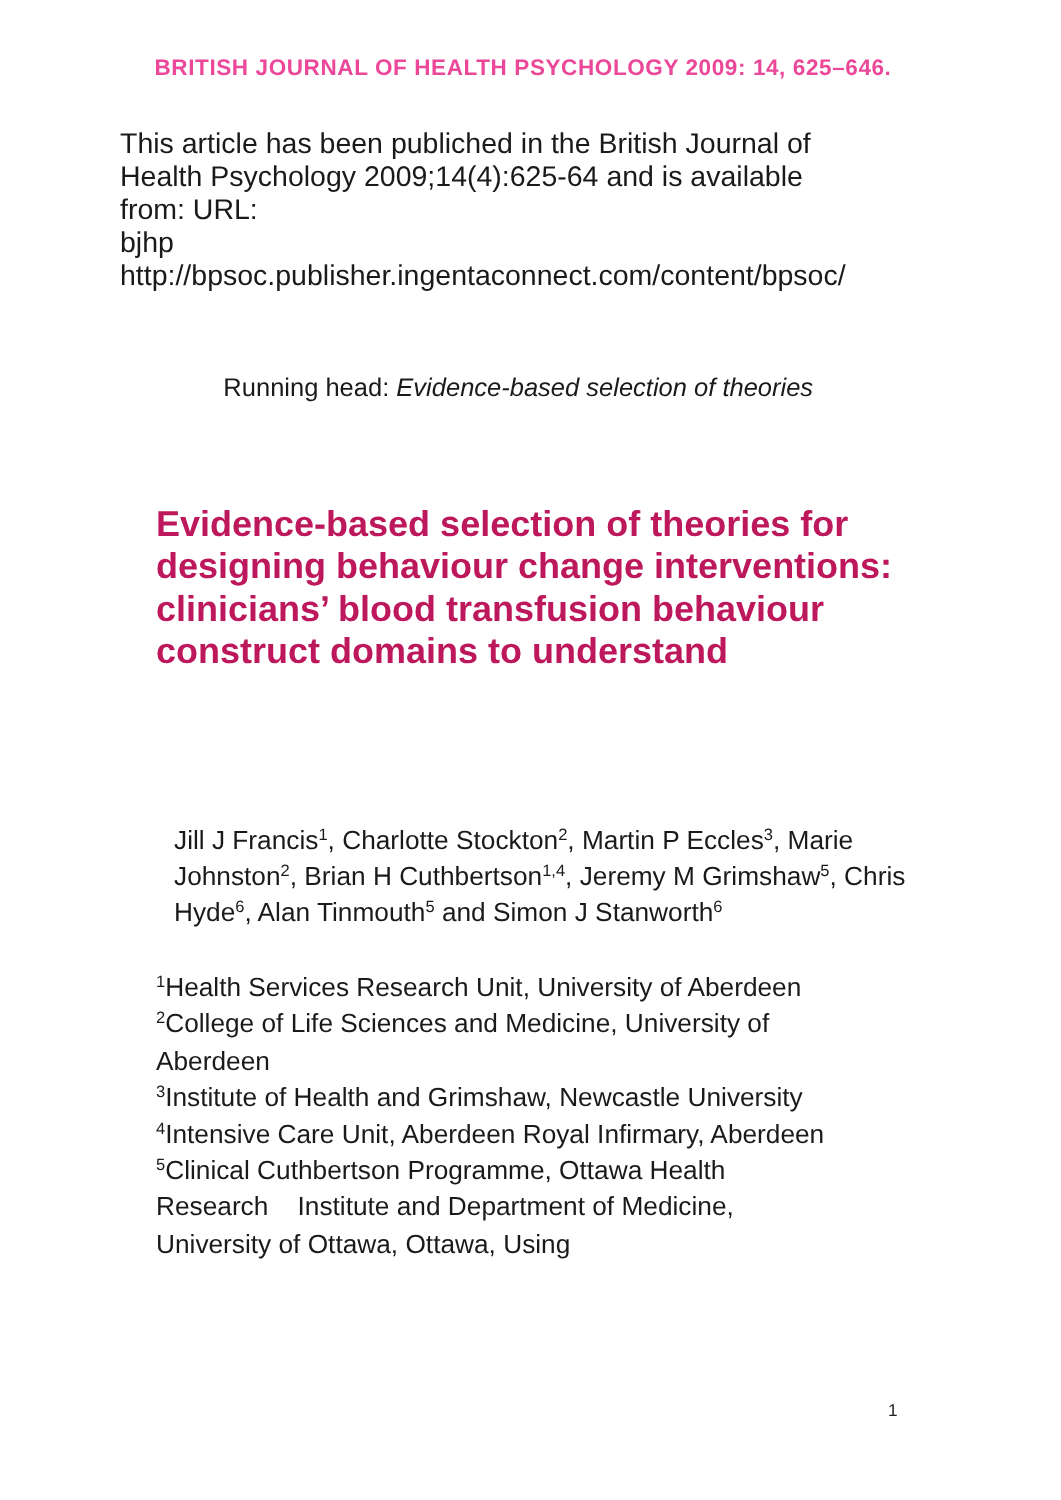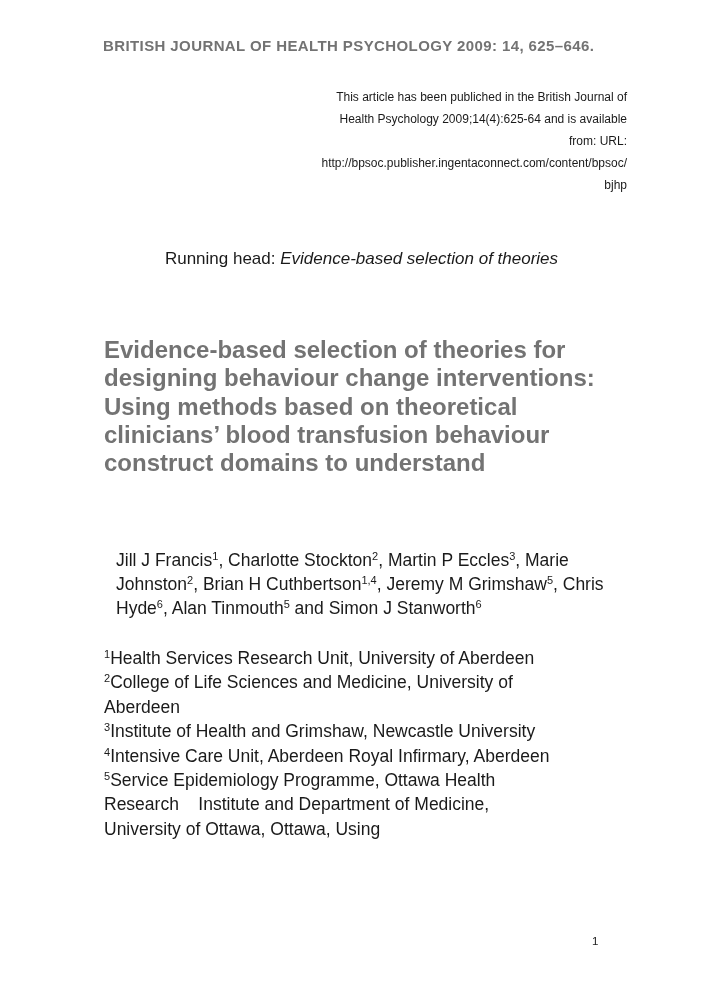--- a/index.html
+++ b/index.html
@@ -23,45 +23,45 @@
     font-size: 15px;
     font-weight: bold;
     letter-spacing: 0.4px;
     white-space: nowrap;
   }
   .availability-note {
     position: absolute;
     left: 80px;
     top: 86px;
     width: 547px;
-    text-align: right;
-    font-size: 12px;
+    text-align: left;
+    font-size: 19px;
     line-height: 22px;
   }
   .running-head {
     position: absolute;
-    left: 88px;
+    left: 72px;
     top: 249px;
     width: 547px;
     text-align: center;
     font-size: 17px;
   }
   .running-head em {
     font-style: italic;
   }
   .article-title {
     position: absolute;
     left: 104px;
     top: 336px;
     width: 560px;
     margin: 0;
     font-size: 24px;
     font-weight: bold;
     line-height: 28.3px;
-    color: #737373;
+    color: #be185d;
   }
   .article-title .title-line {
     white-space: nowrap;
   }
   .authors {
     position: absolute;
     left: 104px;
     top: 536px;
     width: 508px;
     margin: 12px;
@@ -92,48 +92,47 @@
     top: 935px;
     font-size: 11.5px;
     color: #222222;
   }
 </style>
 </head>
 <body>
 
 <div class="page">
 
-  <div class="journal-header" style="color: #737373;">BRITISH JOURNAL OF HEALTH PSYCHOLOGY 2009: 14, 625–646.</div>
+  <div class="journal-header" style="color: #ec4899;">BRITISH JOURNAL OF HEALTH PSYCHOLOGY 2009: 14, 625–646.</div>
 
   <div class="availability-note">
     <div>This article has been publiched in the British Journal of</div>
     <div>Health Psychology 2009;14(4):625-64 and is available</div>
     <div>from: URL:</div>
+    <div>bjhp</div>
     <div>http://bpsoc.publisher.ingentaconnect.com/content/bpsoc/</div>
-    <div>bjhp</div>
   </div>
 
   <div class="running-head"><span>Running head: </span><em>Evidence-based selection of theories</em></div>
 
   <h1 class="article-title">
     <div class="title-line">Evidence-based selection of theories for</div>
     <div class="title-line">designing behaviour change interventions:</div>
-    <div class="title-line">Using methods based on theoretical</div>
     <div class="title-line">clinicians’ blood transfusion behaviour</div>
     <div class="title-line">construct domains to understand</div>
   </h1>
 
   <p class="authors"><span>Jill J Francis</span><sup>1</sup><span>, Charlotte Stockton</span><sup>2</sup><span>, Martin P Eccles</span><sup>3</sup><span>, Marie Johnston</span><sup>2</sup><span>, Brian H Cuthbertson</span><sup>1,4</sup><span>, Jeremy M Grimshaw</span><sup>5</sup><span>, Chris Hyde</span><sup>6</sup><span>, Alan Tinmouth</span><sup>5</sup><span> and Simon J Stanworth</span><sup>6</sup></p>
 
   <div class="affiliations">
     <div class="affil-line"><sup>1</sup><span>Health Services Research Unit, University of Aberdeen</span></div>
     <div class="affil-line"><sup>2</sup><span>College of Life Sciences and Medicine, University of</span></div>
     <div class="affil-line"><span>Aberdeen</span></div>
     <div class="affil-line"><sup>3</sup><span>Institute of Health and Grimshaw, Newcastle University</span></div>
     <div class="affil-line"><sup>4</sup><span>Intensive Care Unit, Aberdeen Royal Infirmary, Aberdeen</span></div>
-    <div class="affil-line"><sup>5</sup><span>Service Epidemiology Programme, Ottawa Health</span></div>
+    <div class="affil-line"><sup>5</sup><span>Clinical Cuthbertson Programme, Ottawa Health</span></div>
     <div class="affil-line"><span>Research    Institute and Department of Medicine,</span></div>
     <div class="affil-line"><span>University of Ottawa, Ottawa, Using</span></div>
   </div>
 
   <div class="page-number">1</div>
 
 </div>
 
 </body></html>

